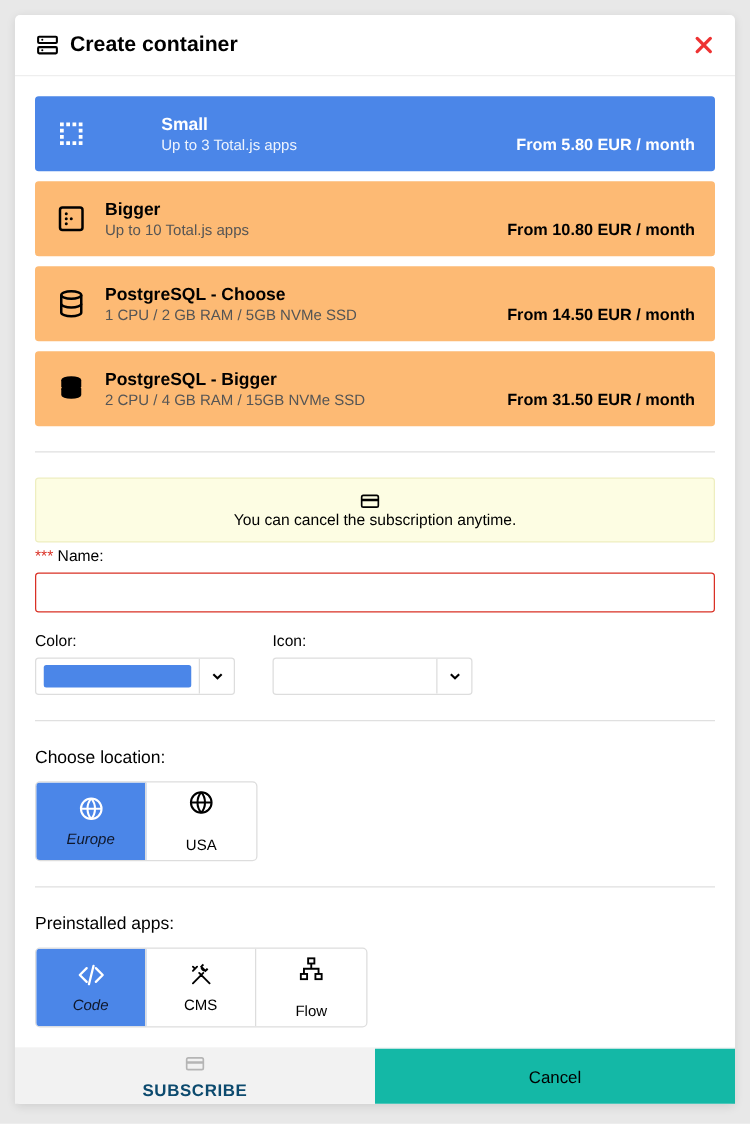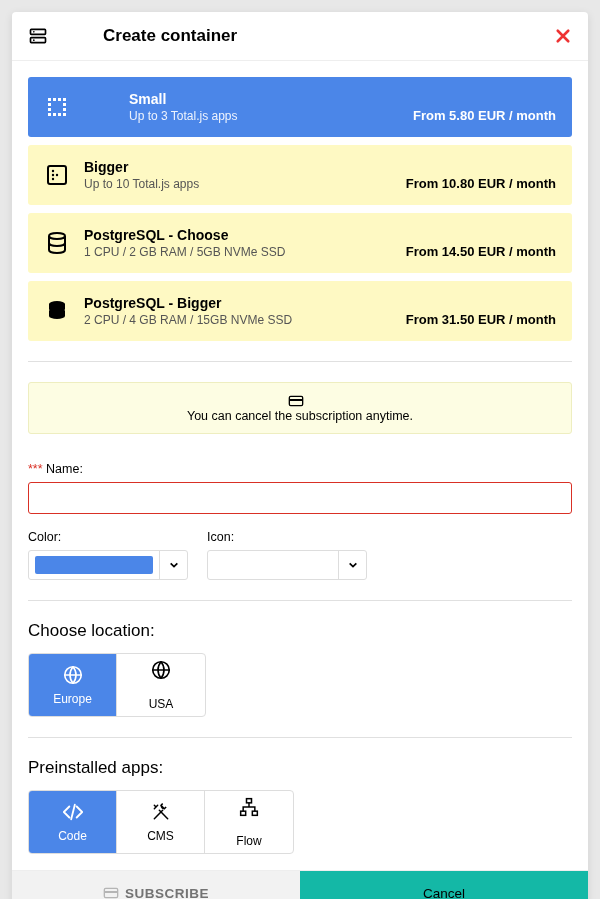--- a/index.html
+++ b/index.html
@@ -15,33 +15,32 @@
   border-radius: 4px;
   width: 576px;
   margin: 0 auto;
   box-shadow: 0 2px 8px rgba(0,0,0,0.1);
 }
 .header {
   display: flex;
   align-items: center;
   padding: 14px 16px;
   border-bottom: 1px solid #eee;
-  gap: 47px;
 }
 .header-icon { width: 20px; height: 20px; margin-right: 8px; }
 .header-title { font-size: 17px; font-weight: 700; flex: 1; }
 .close-btn { cursor: pointer; width: 18px; height: 18px; }
 .body { padding: 16px; }
 .plan {
   display: flex;
   align-items: center;
   padding: 14px 16px;
   margin-bottom: 8px;
   border-radius: 3px;
-  background: #fef9c3;
+  background: #fdba74;
   cursor: pointer;
 }
 .plan.selected { background: #4b86e8; color: #fff; gap: 45px; }
 .plan-icon { width: 26px; height: 26px; margin-right: 14px; display:flex; align-items:center; justify-content:center; }
 .plan-text { flex: 1; }
 .plan-name { font-weight: 700; font-size: 14px; }
 .plan-desc { font-size: 12px; margin-top: 2px; }
 .plan.selected .plan-desc { color: rgba(255,255,255,0.9); }
 .plan:not(.selected) .plan-desc { color: #555; }
 .plan-price { font-weight: 700; font-size: 13px; align-self: flex-end; }
@@ -50,92 +49,93 @@
   background: #fdfde3;
   border: 1px solid #eeeec0;
   border-radius: 3px;
   padding: 10px 12px;
   display: flex;
   align-items: center;
   font-size: 12.5px;
   flex-direction: column;
 }
 .notice-icon { width: 16px; height: 16px; margin-right: 8px; }
-.field { margin-top: 28px; }
+.field { margin-top: 4px; }
 .field-label { font-size: 12.5px; margin-bottom: 6px; display: block; }
 .req { color: #d93025; }
 .input {
   width: 100%;
   border: 1px solid #d93025;
   border-radius: 3px;
   height: 32px;
   padding: 0 8px;
   font-size: 13px;
   outline: none;
 }
-.row { display: flex; gap: 19px; margin-top: 16px; }
+.row { display: flex; gap: 30px; margin-top: 16px; }
 .col { flex: 0 0 160px; }
 .select-wrap {
   display: flex;
   border: 1px solid #ddd;
   border-radius: 3px;
   height: 30px;
   overflow: hidden;
 }
 .select-main { flex: 1; display: flex; align-items: center; padding: 0 6px; }
 .select-caret {
   width: 28px;
   border-left: 1px solid #ddd;
   display: flex;
   align-items: center;
   justify-content: center;
   cursor: pointer;
 }
 .color-swatch { width: 100%; height: 18px; background: #4b86e8; border-radius: 2px; }
-.section-label { font-size: 17px; margin-bottom: 12px; }
+.section-label { font-size: 14px; margin-bottom: 12px; }
 .button-group {
   display: inline-flex;
   border: 1px solid #ddd;
   border-radius: 4px;
   overflow: hidden;
 }
 .bg-item {
   width: 88px;
   height: 62px;
   display: flex;
   flex-direction: column;
   align-items: center;
   justify-content: center;
   gap: 6px;
   cursor: pointer;
   font-size: 12px;
   border-right: 1px solid #ddd;
 }
 .bg-item:last-child { border-right: none; gap: 16px; }
-.bg-item.selected { background: #4b86e8; color: #ffffff; }
+.bg-item.selected { background: #4b86e8; color: #0f172a; font-style: italic; }
 .bg-icon { width: 22px; height: 22px; display:flex; align-items:center; justify-content:center; }
 .footer {
   display: flex;
   border-top: 1px solid #eee;
 }
 .footer-btn {
   flex: 1;
   height: 44px;
   display: flex;
   align-items: center;
   justify-content: center;
   gap: 6px;
   cursor: pointer;
   font-size: 13.5px;
 }
 .footer-btn.subscribe {
   background: #f2f2f2;
-  color: #737373;
+  color: #0c4a6e;
   font-weight: 700;
   letter-spacing: 0.5px;
+  flex-direction: column;
 }
 .footer-btn.cancel { background: #14b8a6; }
 svg { display: block; }
 </style>
 </head>
 <body>
 
 <div class="dialog">
 
   <div class="header">

